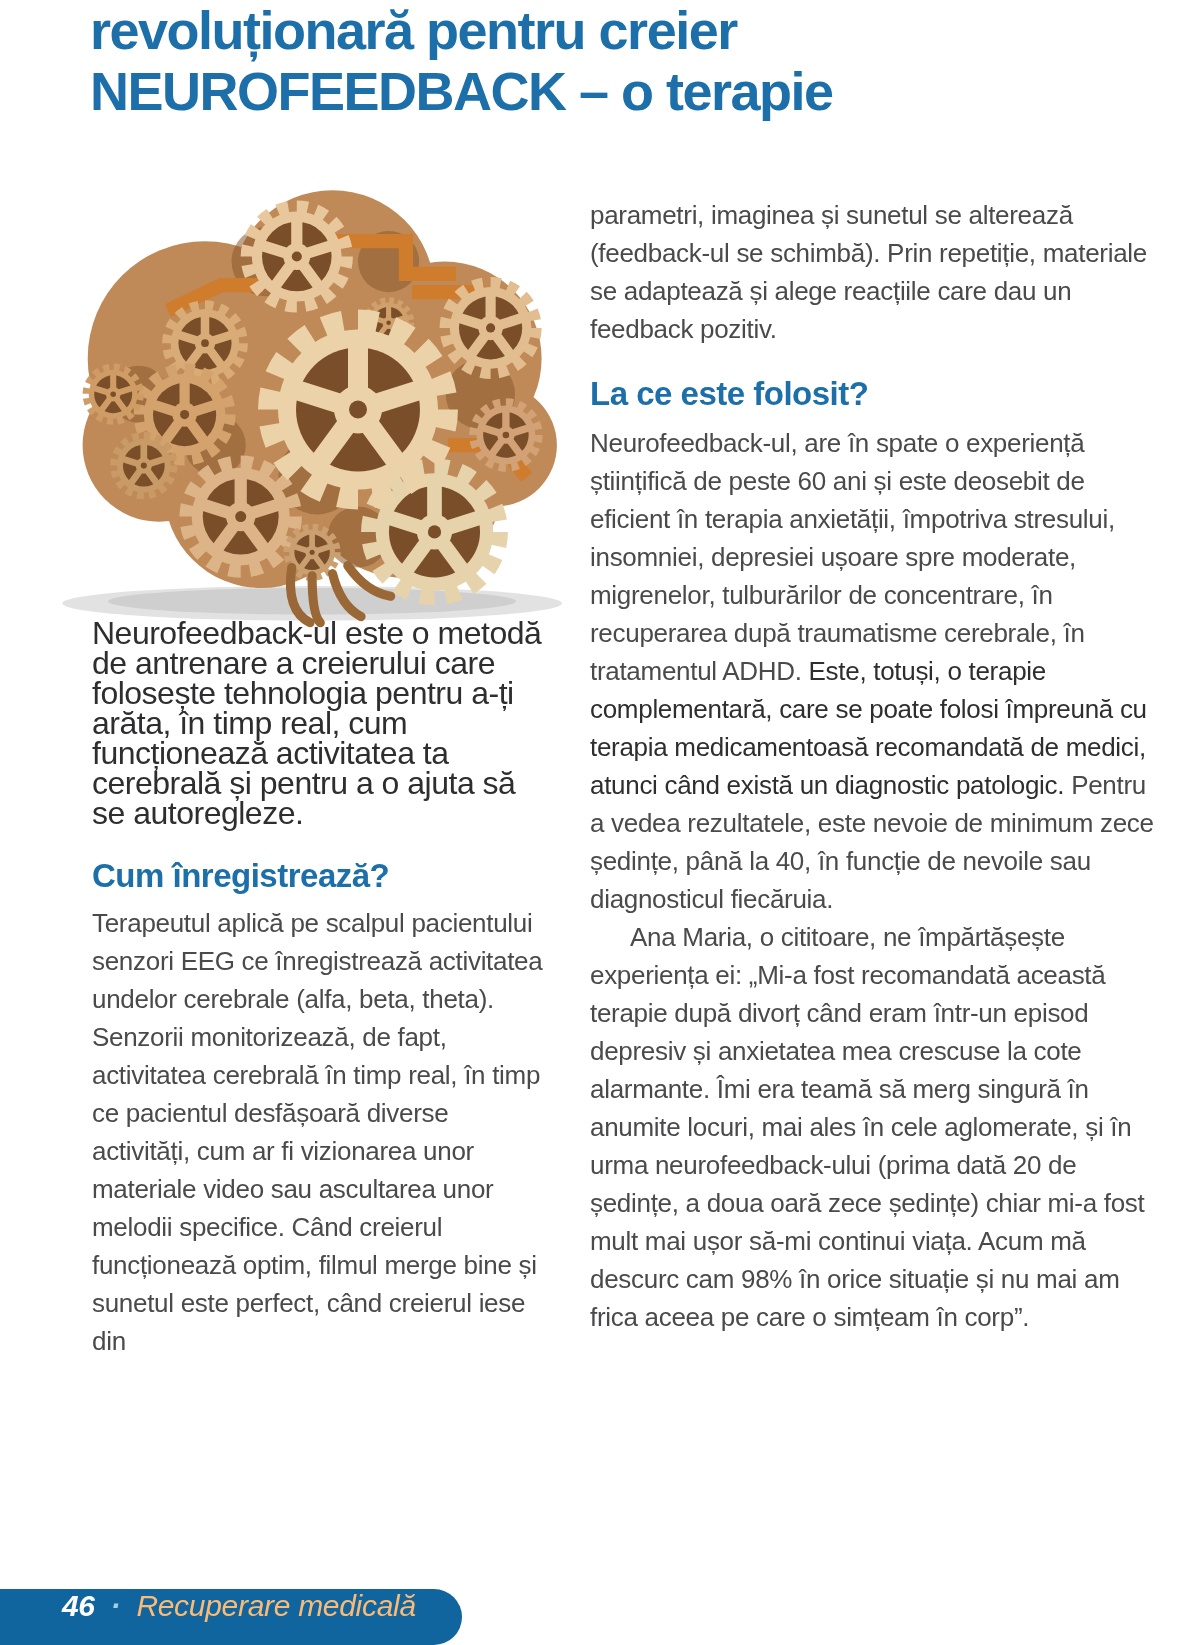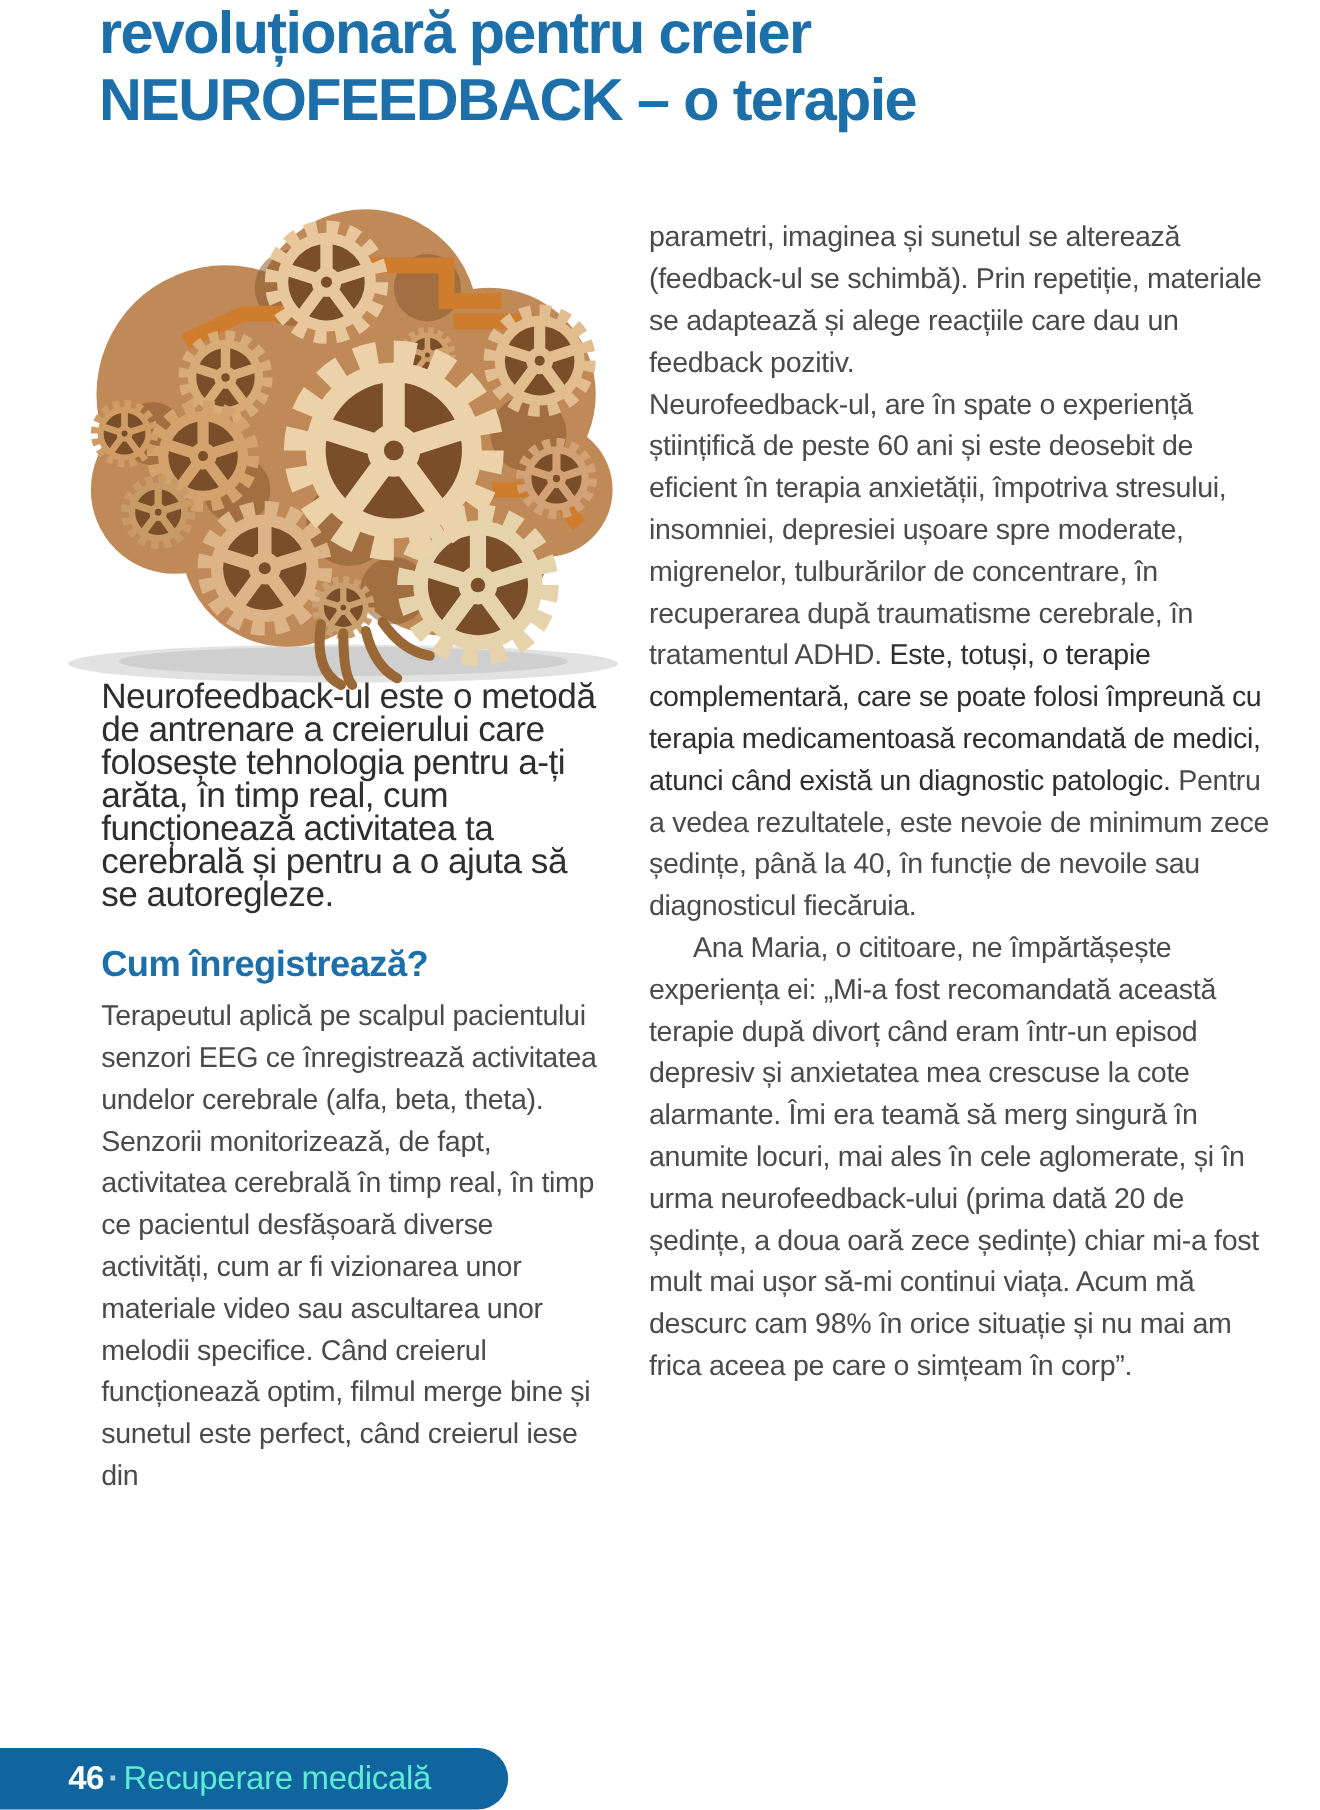--- a/index.html
+++ b/index.html
@@ -25,26 +25,27 @@
   .left-col .section-heading{margin:28px 0 8px 0;}
   .intro-bold{
     font-size:32px;line-height:30px;font-weight:400;letter-spacing:-0.5px;
     color:var(--intro-text,#2e2e30);
   }
   .emph{font-weight:400;color:var(--intro-text,#2e2e30);}
   .indented{text-indent:40px;}
   .footer-band{
     position:absolute;left:0;top:1589px;width:462px;height:56px;
     background:var(--footer-blue,#10659e);border-radius:0 30px 30px 0;
-    display:flex;align-items:center;padding-left:62px;box-sizing:border-box;gap:4px;
+    display:flex;padding-left:62px;box-sizing:border-box;gap:16px;
     font-size:30px;
+    font-style:italic;
   }
   .footer-band .pagenum{font-weight:700;color:#ffffff;letter-spacing:-0.5px;}
   .footer-band .sep{color:#a8cde4;font-weight:700;}
-  .footer-band .section-name{color:#5eead4;font-weight:400;letter-spacing:-0.3px;}
+  .footer-band .section-name{color:#fdba74;font-weight:400;letter-spacing:-0.3px;}
 </style>
 </head>
 <body>
 
 <header class="page-title">
   <div>revoluționară pentru creier</div>
   <div>NEUROFEEDBACK – o terapie</div>
 </header>
 
 <div class="brain-wrap">
@@ -114,20 +115,21 @@
       <path d="M235,420 q-6,42 18,54"></path>
       <path d="M255,428 q0,38 8,46"></path>
       <path d="M275,426 q8,32 28,42"></path>
       <path d="M290,418 q18,26 42,30"></path>
     </g>
   </svg>
 </div>
 
 <section class="col right-col">
   <p>parametri, imaginea și sunetul se alterează (feedback-ul se schimbă). Prin repetiție, materiale se adaptează și alege reacțiile care dau un feedback pozitiv.</p>
+  <h2 class="section-heading">La ce este folosit?</h2>
   <p>
     <span>Neurofeedback-ul, are în spate o experiență științifică de peste 60 ani și este deosebit de eficient în terapia anxietății, împotriva stresului, insomniei, depresiei ușoare spre moderate, migrenelor, tulburărilor de concentrare, în recuperarea după traumatisme cerebrale, în tratamentul ADHD. </span><span class="emph">Este, totuși, o terapie complementară, care se poate folosi împreună cu terapia medicamentoasă recomandată de medici, atunci când există un diagnostic patologic.</span><span> Pentru a vedea rezultatele, este nevoie de minimum zece ședințe, până la 40, în funcție de nevoile sau diagnosticul fiecăruia.</span>
   </p>
   <p class="indented">Ana Maria, o cititoare, ne împărtășește experiența ei: „Mi-a fost recomandată această terapie după divorț când eram într-un episod depresiv și anxietatea mea crescuse la cote alarmante. Îmi era teamă să merg singură în anumite locuri, mai ales în cele aglomerate, și în urma neurofeedback-ului (prima dată 20 de ședințe, a doua oară zece ședințe) chiar mi-a fost mult mai ușor să-mi continui viața. Acum mă descurc cam 98% în orice situație și nu mai am frica aceea pe care o simțeam în corp”.</p>
 </section>
 
 <section class="col left-col">
   <p class="intro-bold">Neurofeedback-ul este o metodă de antrenare a creierului care folosește tehnologia pentru a-ți arăta, în timp real, cum funcționează activitatea ta cerebrală și pentru a o ajuta să se autoregleze.</p>
   <h2 class="section-heading">Cum înregistrează?</h2>
   <p>Terapeutul aplică pe scalpul pacientului senzori EEG ce înregistrează activitatea undelor cerebrale (alfa, beta, theta). Senzorii monitorizează, de fapt, activitatea cerebrală în timp real, în timp ce pacientul desfășoară diverse activități, cum ar fi vizionarea unor materiale video sau ascultarea unor melodii specifice. Când creierul funcționează optim, filmul merge bine și sunetul este perfect, când creierul iese din</p>

